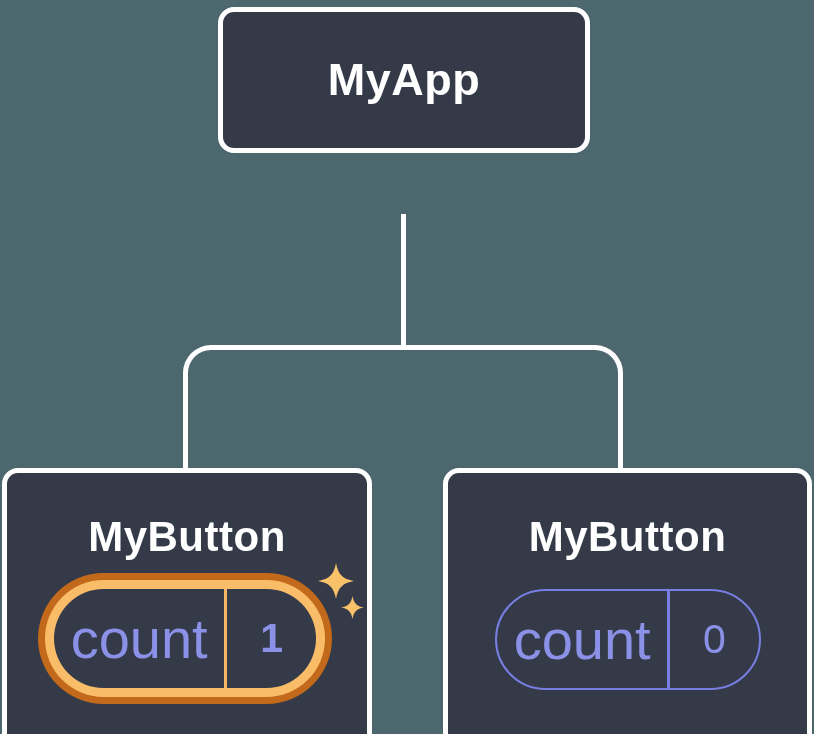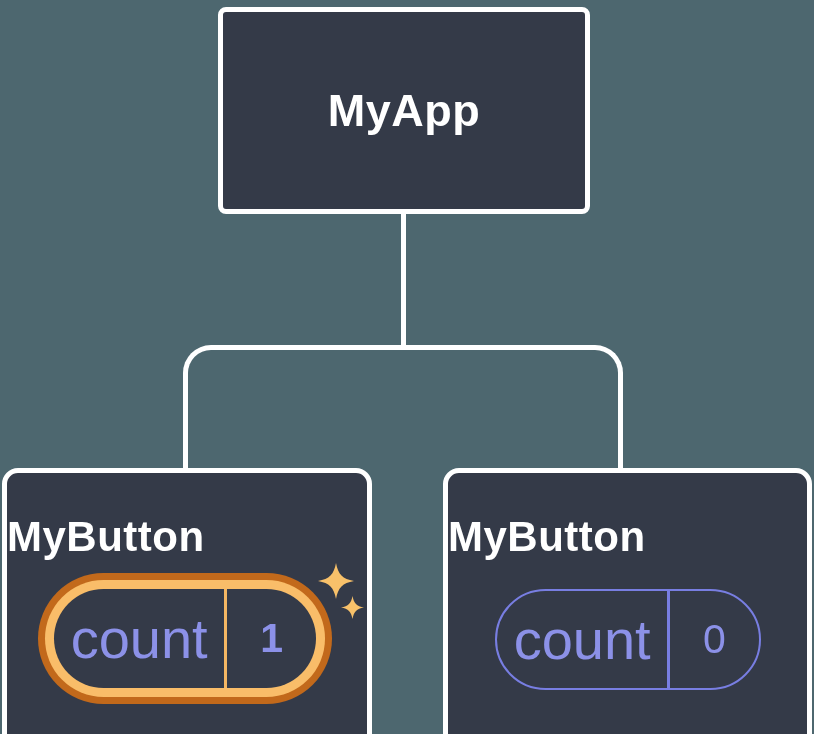--- a/index.html
+++ b/index.html
@@ -23,24 +23,24 @@
   .canvas {
     position: relative;
     width: 814px; height: 734px;
     background: var(--background);
     overflow: hidden;
   }
 
   
   .node-root {
     position: absolute; left: 218px; top: 7px;
-    width: 372px; height: 207px;
+    width: 372px; height: 146px;
     background: var(--card);
     border: 5px solid var(--border);
-    border-radius: 8px;
+    border-radius: 16px;
     display: flex; align-items: center; justify-content: center;
     color: var(--node-text);
     font-size: 45px; font-weight: 600; letter-spacing: 0.5px;
   }
 
   
   .stem {
     position: absolute; left: 401px; top: 214px;
     width: 5px; height: 131px;
     background: var(--border);
@@ -59,21 +59,21 @@
     position: absolute; top: 468px;
     width: 370px; height: 290px;
     background: var(--card);
     border: 5px solid var(--border);
     border-radius: 16px;
   }
   .card-left  { left: 2px; }
   .card-right { left: 443px; width: 369px; }
   .card-title {
     position: absolute; left: 0; top: 40px; width: 100%;
-    text-align: left;
+    text-align: center;
     color: var(--node-text);
     font-size: 42px; font-weight: 600; letter-spacing: 0.5px;
   }
 
   
   .pill-ring-outer {
     position: absolute; left: 31px; top: 100px;
     width: 294px; height: 131px;
     background: var(--highlight-dark-orange);
     border-radius: 66px;

